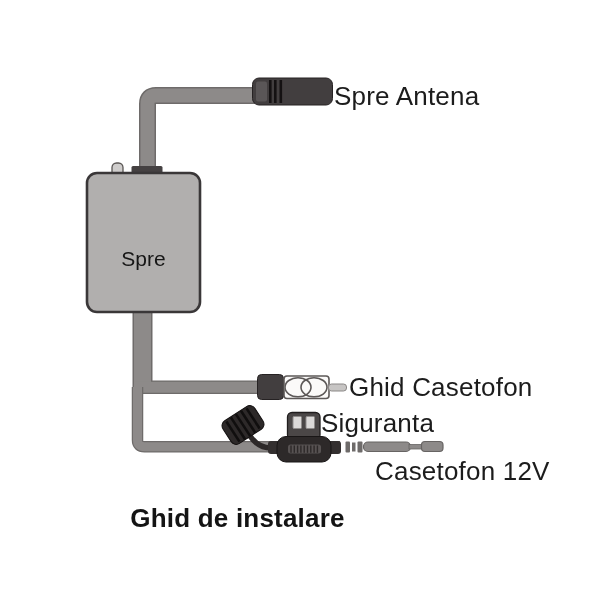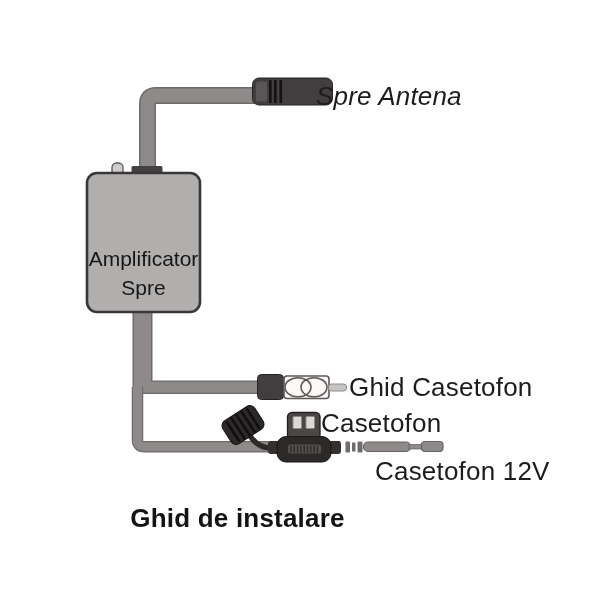--- a/index.html
+++ b/index.html
@@ -5,21 +5,21 @@
   html,body{margin:0;padding:0;background:#ffffff;}
   .stage{
     position:relative;width:600px;height:600px;background:#ffffff;overflow:hidden;
     font-family:"Liberation Sans",sans-serif;color:#1c1c1c;
   }
   .stage svg{position:absolute;left:0;top:0;}
   .lbl{
     position:absolute;font-size:26px;line-height:30px;letter-spacing:.2px;
     color:#1c1c1c;white-space:nowrap;
   }
-  .lbl-antenna{left:316px;top:81px;font-style:italic;}
+  .lbl-antenna{left:334px;top:81px;}
   .lbl-cassette{left:349px;top:372px;}
   .lbl-fuse{left:321px;top:408px;}
   .lbl-power{left:375px;top:456px;}
   .amp-label{
     position:absolute;left:87px;top:244px;width:113px;text-align:center;
     font-size:21px;line-height:29px;color:#161616;
   }
   .title{
     position:absolute;left:0;top:503px;width:475px;text-align:center;
     font-size:26px;font-weight:bold;letter-spacing:.2px;color:#141414;
@@ -112,23 +112,22 @@
       <rect x="345.5" y="441.5" width="4.5" height="11" rx="1" fill="#6e6b6a"></rect>
       <rect x="352" y="442.5" width="3.5" height="9" fill="#6e6b6a"></rect>
       <rect x="357.5" y="441.5" width="5" height="11" rx="1" fill="#6e6b6a"></rect>
       <rect x="363.5" y="442" width="47" height="9.5" rx="4.5" fill="#8d8a89" stroke="#676463" stroke-width="1.2"></rect>
       <rect x="409" y="444.5" width="14" height="4.5" fill="#8d8a89" stroke="#676463" stroke-width="0.8"></rect>
       <rect x="421.5" y="441.5" width="21.5" height="10" rx="3.5" fill="#8d8a89" stroke="#676463" stroke-width="1.2"></rect>
     </g>
   </svg>
 
   <div class="amp-label">
-    <div>Amplificator</div>
     <div>Spre</div>
   </div>
 
   <div class="lbl lbl-antenna">Spre Antena</div>
   <div class="lbl lbl-cassette">Ghid Casetofon</div>
-  <div class="lbl lbl-fuse">Casetofon</div>
+  <div class="lbl lbl-fuse">Siguranta</div>
   <div class="lbl lbl-power">Casetofon 12V</div>
 
   <div class="title">Ghid de instalare</div>
 </div>
 
 </body></html>

